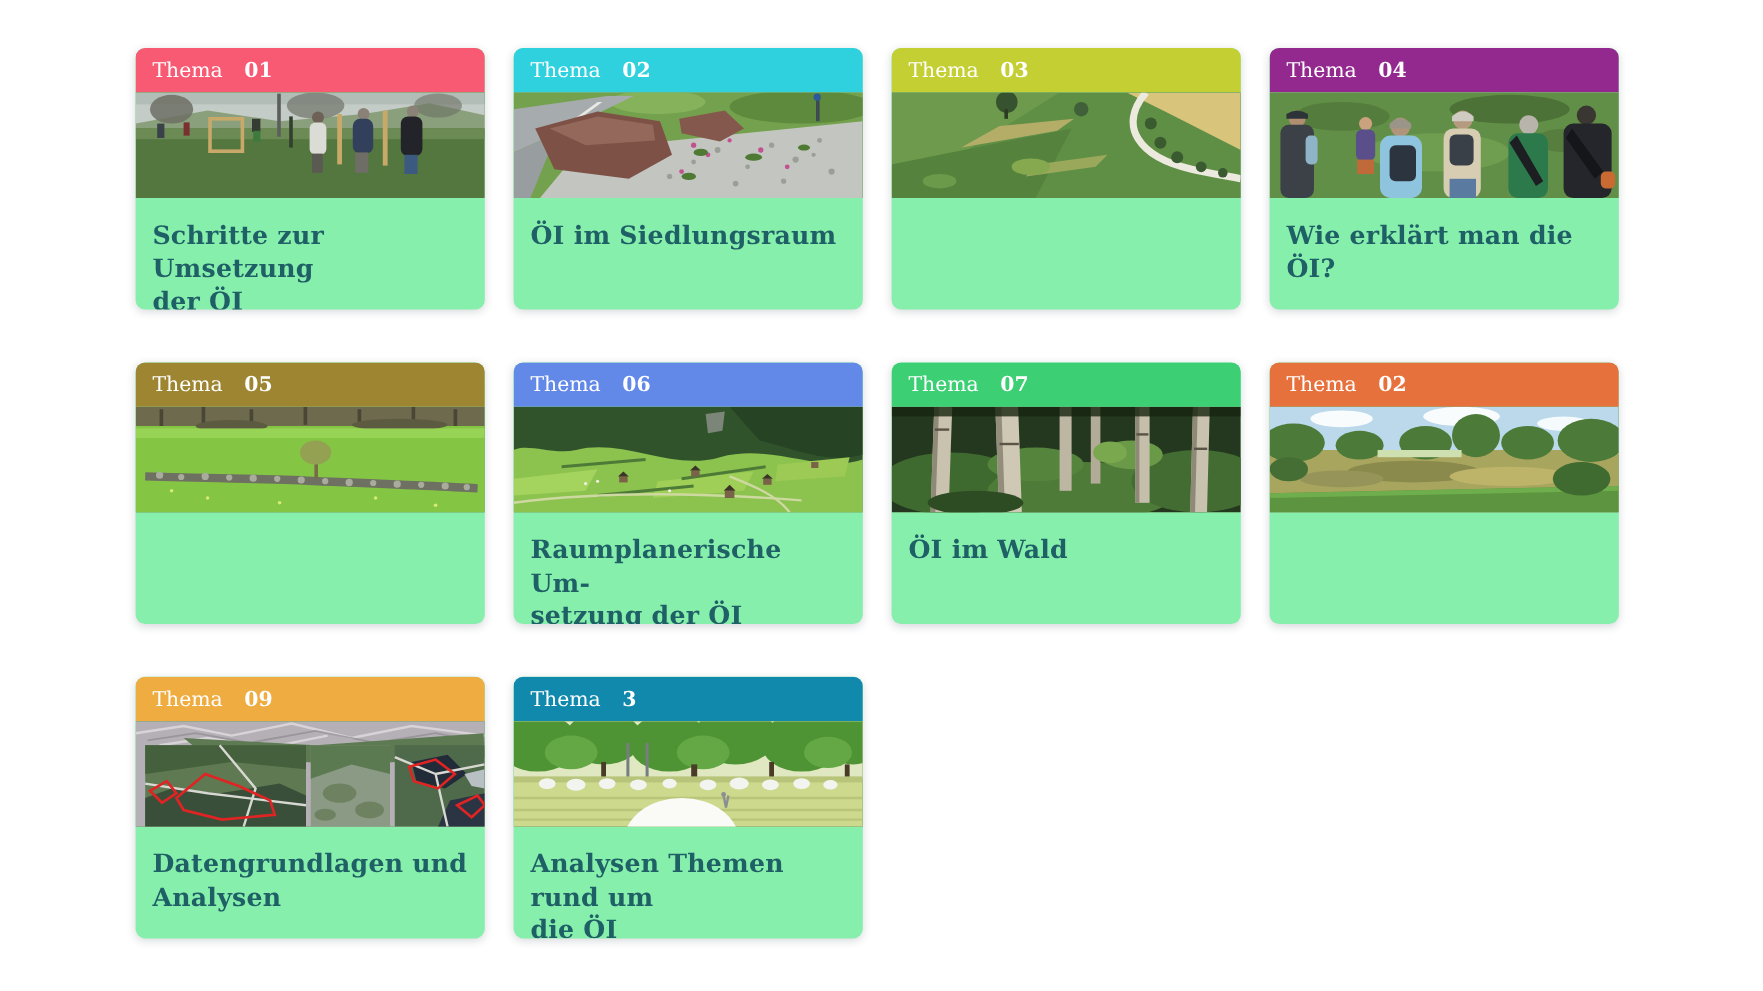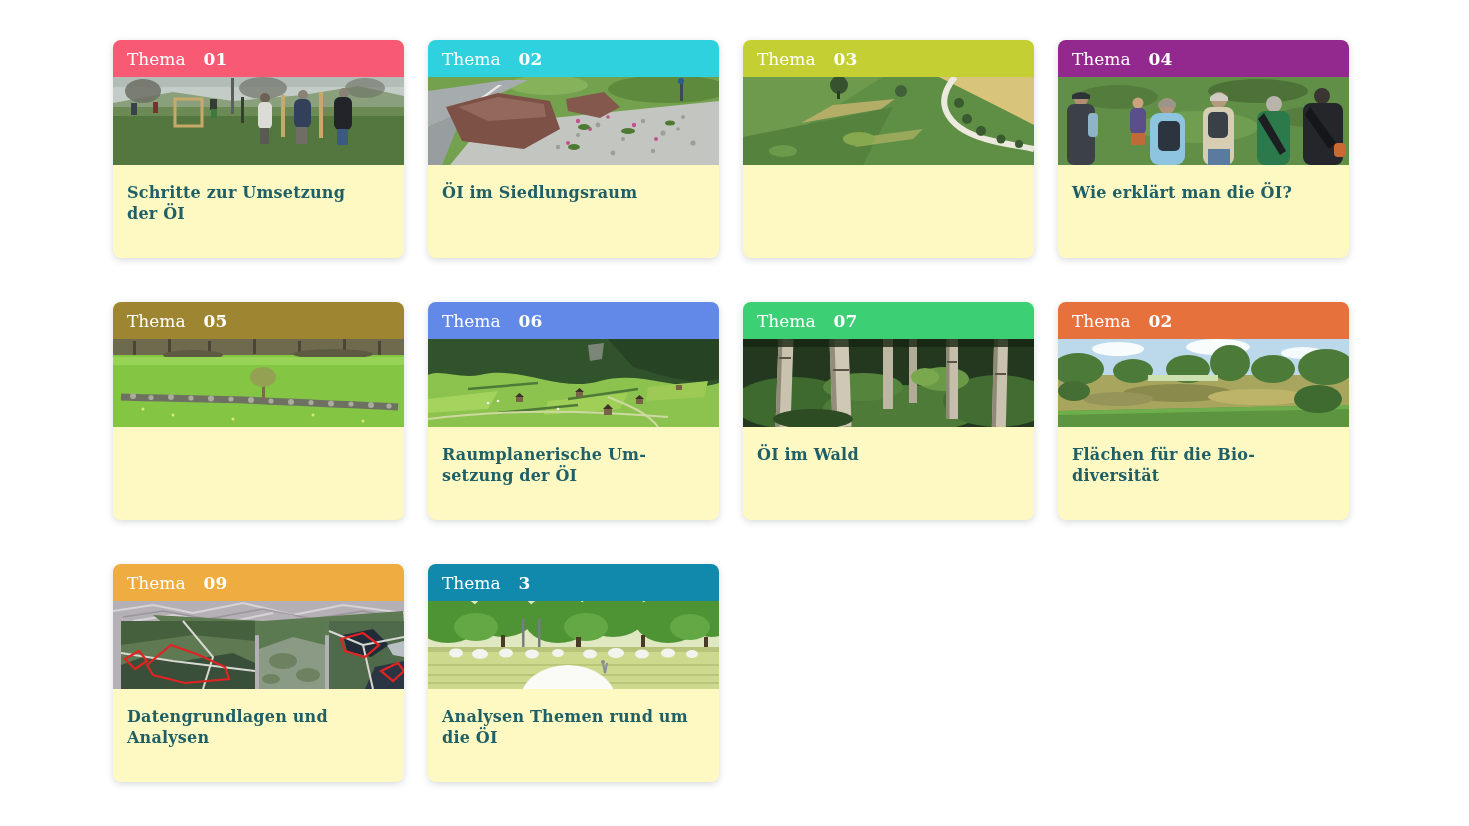--- a/index.html
+++ b/index.html
@@ -7,41 +7,41 @@
   .grid{
     display:grid;
     grid-template-columns:repeat(4,291px);
     column-gap:24px;
     row-gap:44px;
     padding:40px 0 45px 113px;
   }
   .card{
     width:291px;height:218px;
     border-radius:8px;
-    background:#fef9c3;
+    background:#86efac;
     box-shadow:0 2px 7px rgba(40,50,60,.18);
     overflow:hidden;
     display:flex;flex-direction:column;
     cursor:pointer;
   }
   .card-header{
     height:37px;flex:0 0 37px;
     display:flex;align-items:center;
     padding:0 14px;
     color:#ffffff;
     font-size:17px;
   }
   .card-header .lbl{font-weight:400;}
   .card-header .num{font-weight:700;margin-left:18px;}
   .card-photo{height:88px;flex:0 0 88px;overflow:hidden;background:#7a9a5e;}
   .card-photo svg{display:block;width:291px;height:88px;}
   .card-body{flex:1;padding:17px 14px 0 14px;}
   .card-title{
     margin:0;
-    font-size:16px;
+    font-size:21px;
     line-height:1.32;
     font-weight:600;
     color:#1f5f66;
     white-space:pre-line;
     letter-spacing:.2px;
   }
 </style>
 </head>
 <body>
 
@@ -380,24 +380,20 @@
           <rect x="90" y="36" width="70" height="6" fill="#cfe0b0"></rect>
           <ellipse cx="120" cy="54" rx="55" ry="9" fill="#8a8a4c"></ellipse>
           <ellipse cx="200" cy="58" rx="50" ry="8" fill="#bdb46a"></ellipse>
           <ellipse cx="60" cy="60" rx="35" ry="7" fill="#97945a"></ellipse>
           <path d="M0 72 L291 66 L291 88 L0 88 Z" fill="#5d9440"></path>
           <path d="M0 72 L291 66 L291 70 L0 76 Z" fill="#6fae4c"></path>
           <ellipse cx="260" cy="60" rx="24" ry="14" fill="#3f6a30"></ellipse>
           <ellipse cx="16" cy="52" rx="16" ry="10" fill="#456e34"></ellipse>
         </svg>
       </div>
-      <div class="card-body">
-        <h3 class="card-title">Flächen für die Bio-
-diversität</h3>
-      </div>
     </article>
 
     <article class="card">
       <header class="card-header" style="background-color: rgb(239, 172, 64);">
         <span class="lbl">Thema</span>
         <span class="num">09</span>
       </header>
       <div class="card-photo">
         <svg viewBox="0 0 291 88" preserveAspectRatio="none">
           <rect width="291" height="88" fill="#b5b0b5"></rect>

